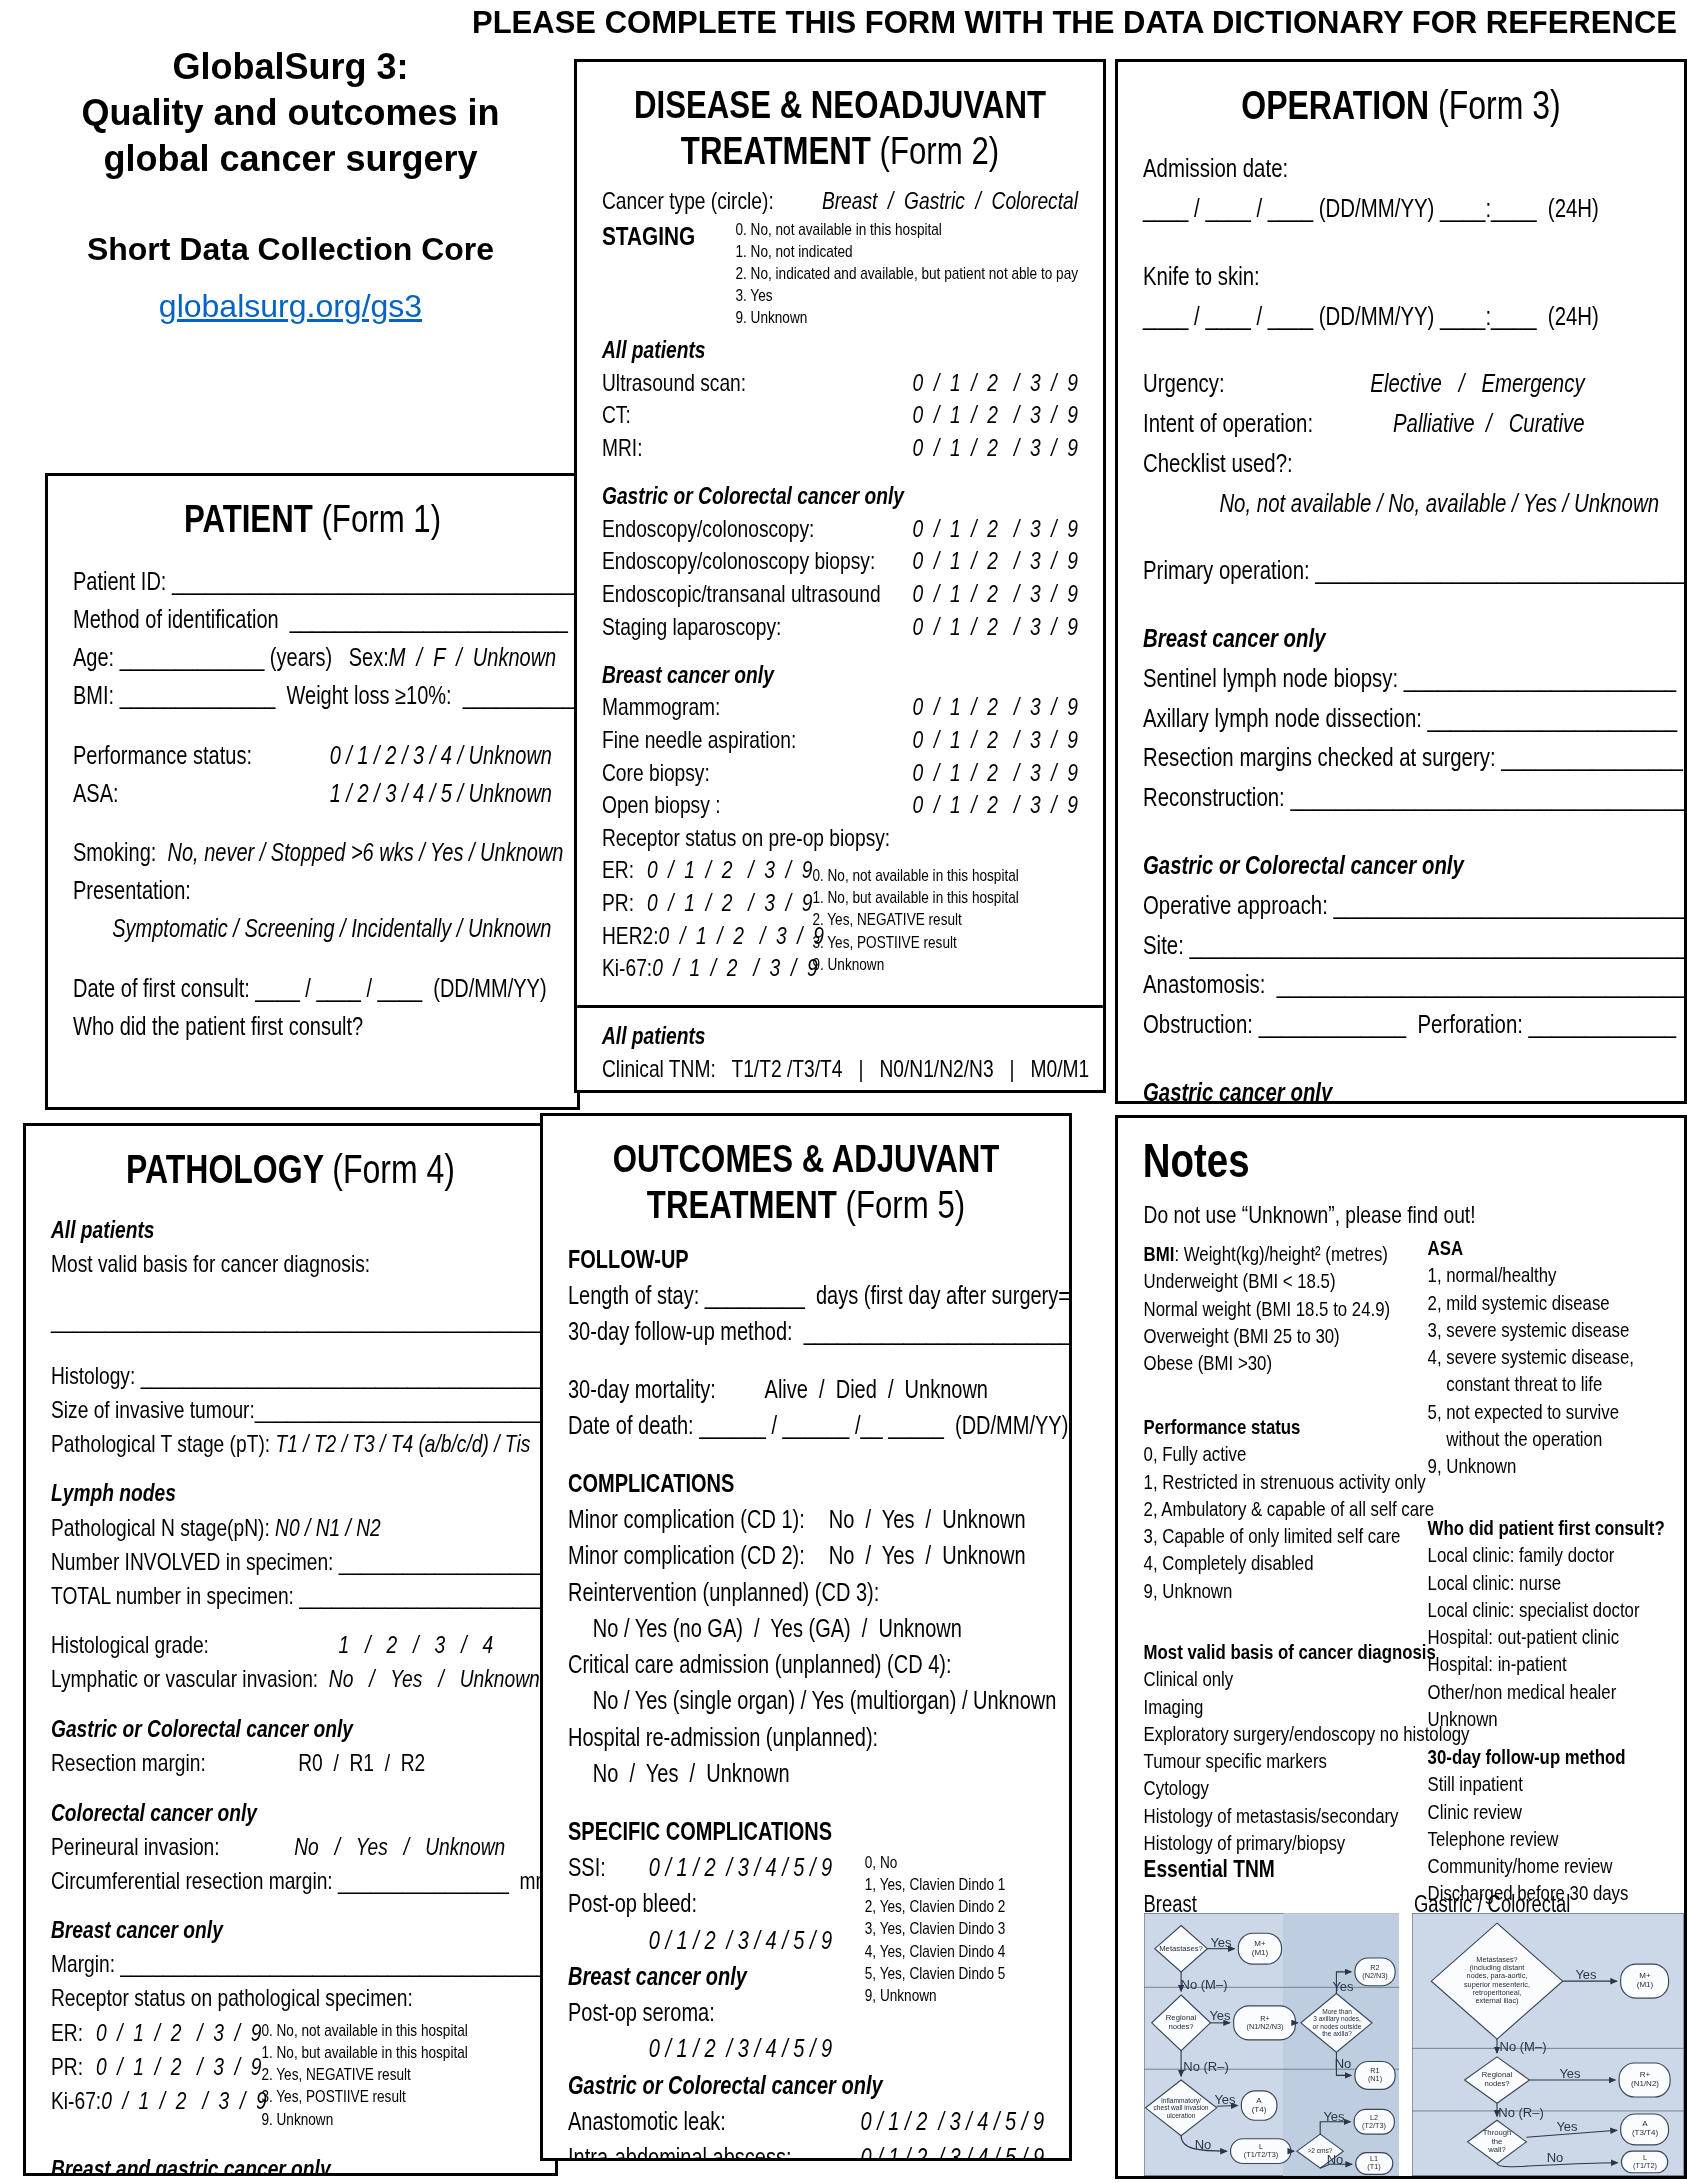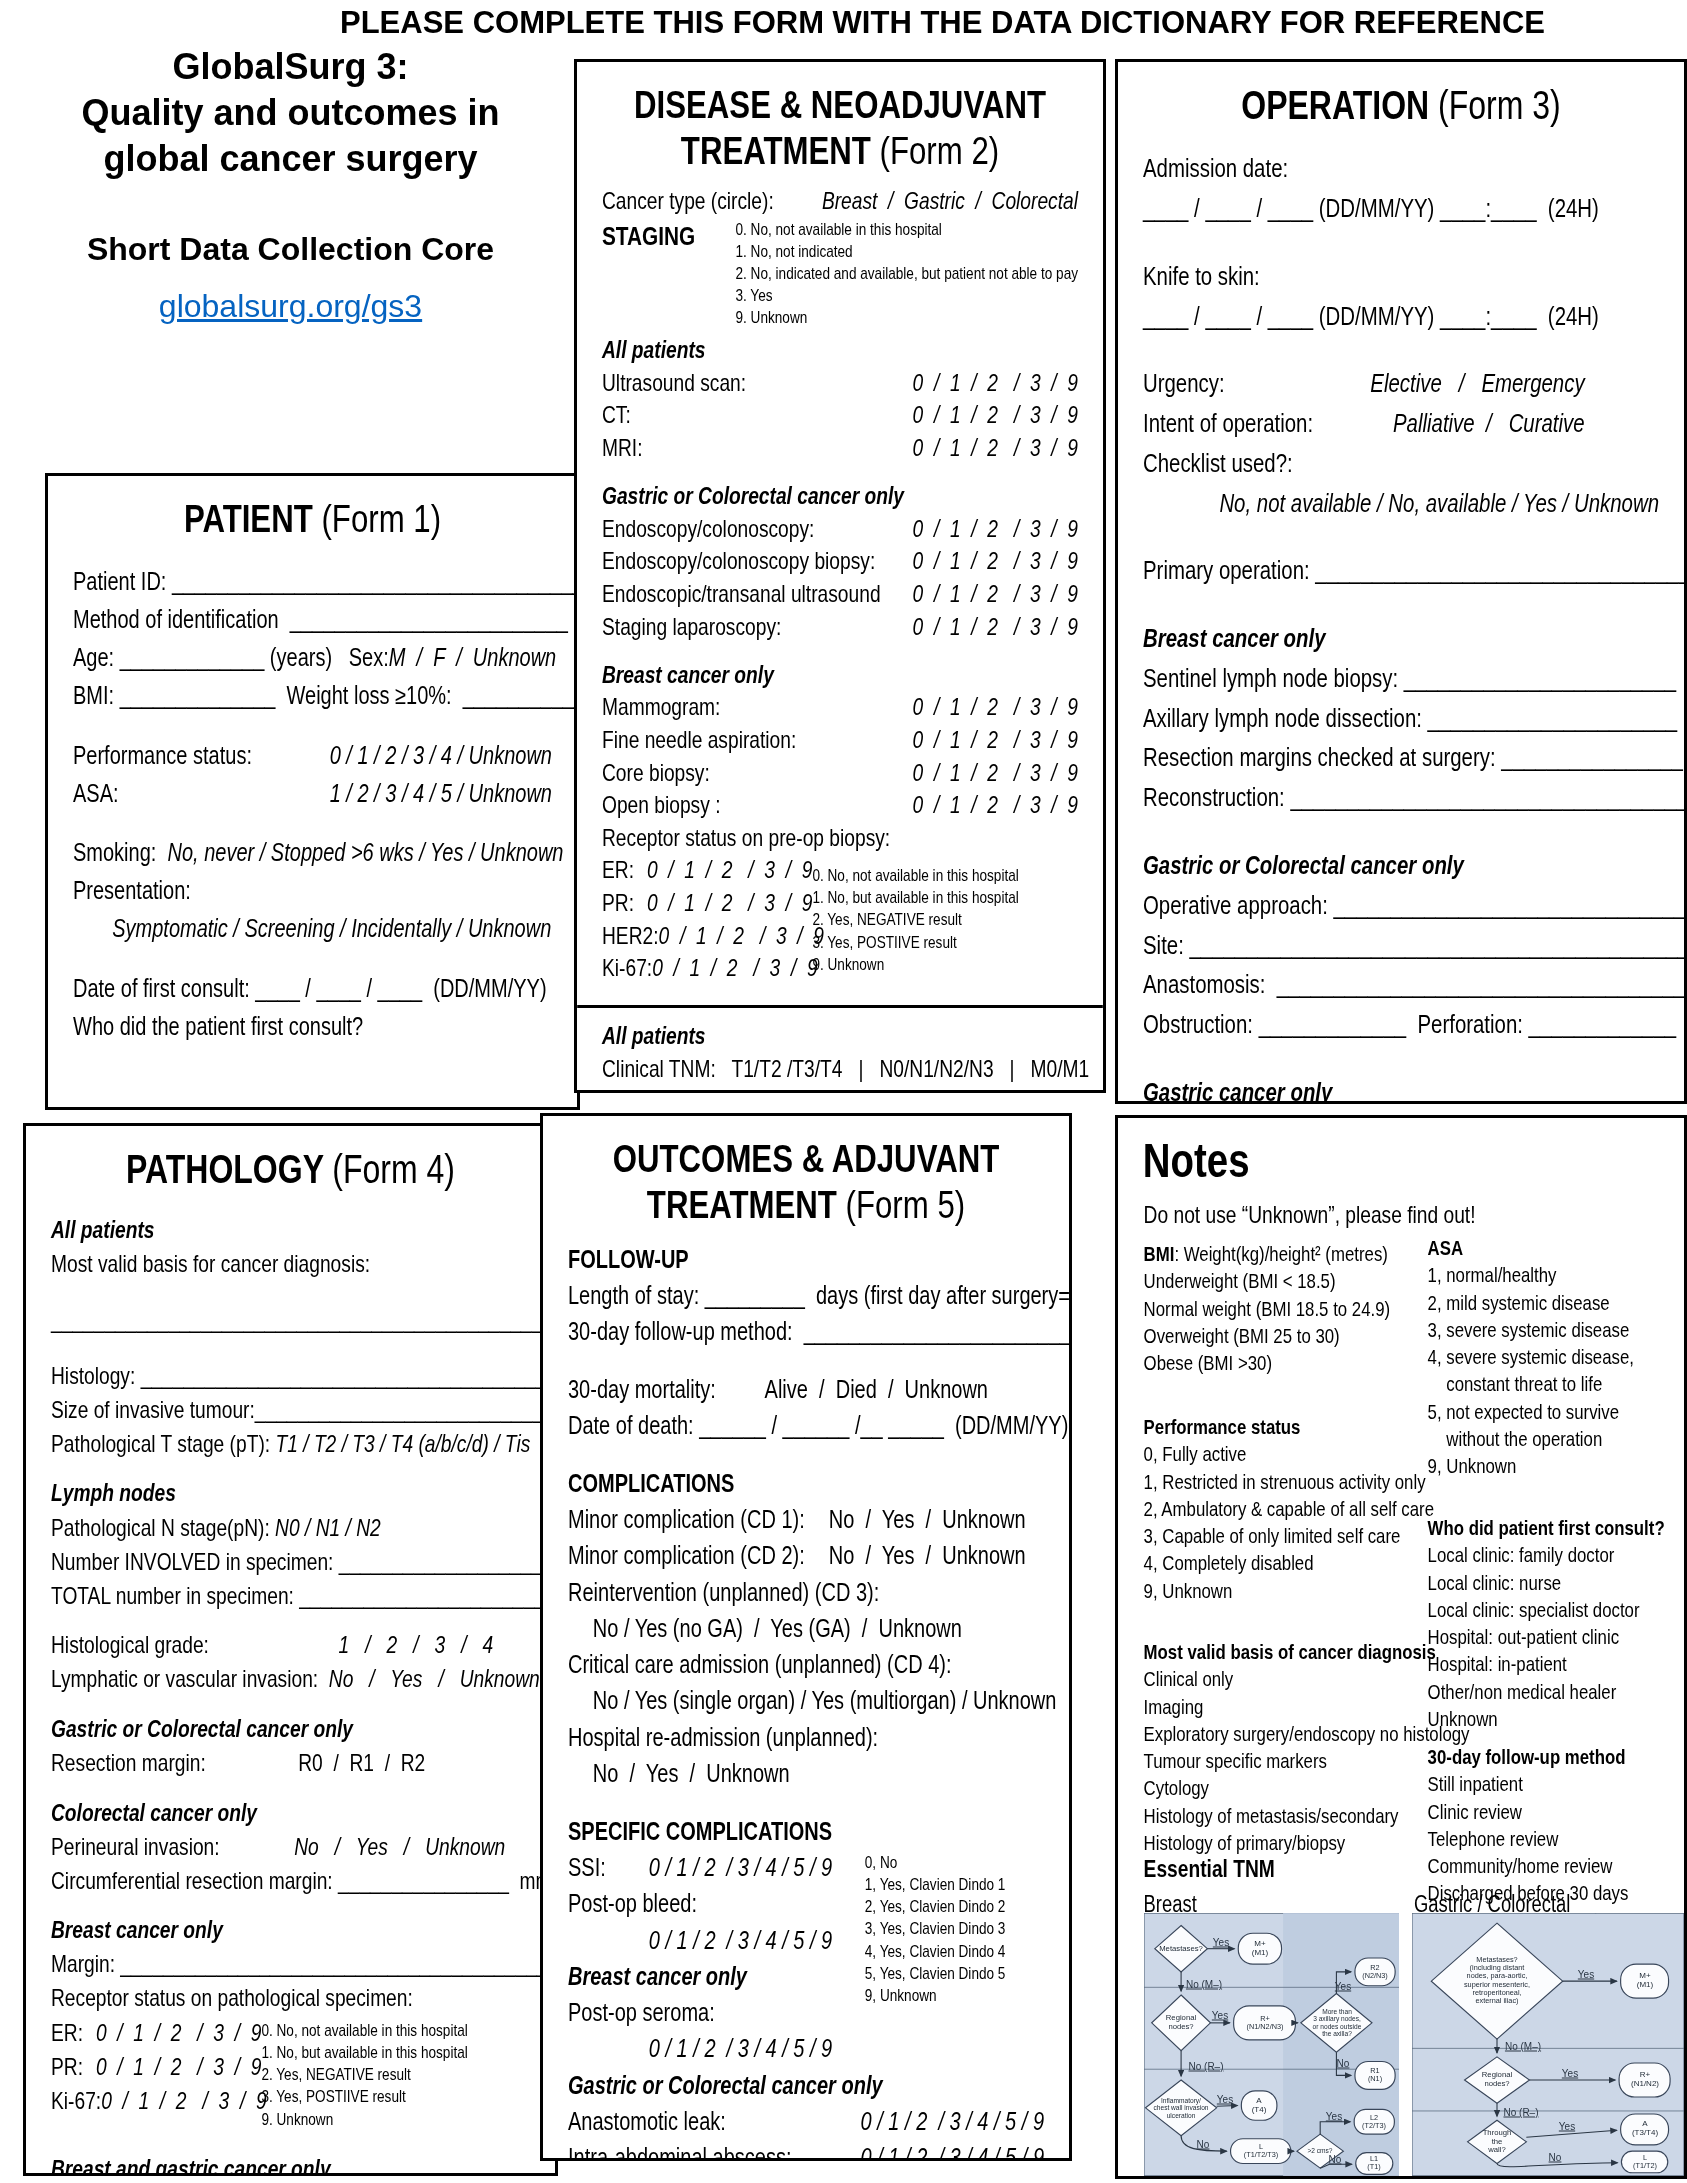--- a/index.html
+++ b/index.html
@@ -12,21 +12,21 @@
   .t{white-space:pre;}
   .row{display:flex;justify-content:space-between;align-items:baseline;white-space:pre;}
   .it{font-style:italic;}
   .b{font-weight:700;}
   .sh{font-weight:700;font-style:italic;}
   .line{white-space:pre;}
   .sm{line-height:1.3;white-space:pre;}
   .indent{padding-left:49px;}
   .right{text-align:right;}
   
-  #banner{left:340px;top:4.6px;width:1337px;text-align:left;font-weight:700;font-size:31px;}
+  #banner{left:340px;top:4.6px;width:1337px;text-align:right;font-weight:700;font-size:31px;}
   
   #lhead{left:23px;top:44px;width:535px;text-align:center;}
   #lhead .lt{font-weight:700;font-size:36px;line-height:1.28;}
   #lhead .lsub{font-weight:700;font-size:32px;margin-top:49px;}
   .logo{position:relative;width:263px;height:255px;margin:28px auto 0;}
   .logo svg{position:absolute;left:0;top:0;}
   .logo-text{position:absolute;left:50%;top:46%;transform:translate(-50%,-50%);font-weight:700;font-size:56px;color:#ff1f9c;letter-spacing:-1.5px;white-space:pre;}
   .weblink{display:inline-block;margin-top:20px;font-size:32px;color:#0563c1;text-decoration:underline;}
   
   #form1{left:23px;top:473px;width:535px;height:637px;font-size:25px;line-height:1.52;margin-left:22px;}
@@ -52,21 +52,21 @@
   
   .nsx{transform:scaleX(0.8);transform-origin:0 0;width:125%;position:relative;height:100%;}
   .nt{position:absolute;white-space:pre;line-height:1.28;}
   .nblock{position:absolute;font-size:21px;line-height:1.3;}
   .nblock div{white-space:pre;}
   .nhead{font-weight:700;}
   
   .chart{position:absolute;}
   .fc-t{position:absolute;transform:translate(-50%,-50%);text-align:center;white-space:pre-line;line-height:1.12;color:#1c2733;font-size:8px;}
   .f8{font-size:6.6px;}.f9{font-size:7.3px;}.f10{font-size:7.7px;}
-  .fc-e{position:absolute;transform:translate(-50%,-50%);font-size:10px;color:#2a3644;white-space:pre;text-decoration:underline;}
+  .fc-e{position:absolute;transform:translate(-50%,-50%);font-size:13px;color:#2a3644;white-space:pre;}
 </style>
 </head>
 <body>
 
 <div id="banner" class="abs"><span class="t">PLEASE COMPLETE THIS FORM WITH THE DATA DICTIONARY FOR REFERENCE</span></div>
 
 <div id="lhead" class="abs">
   <div class="lt">
     <div>GlobalSurg 3:</div>
     <div>Quality and outcomes in</div>

